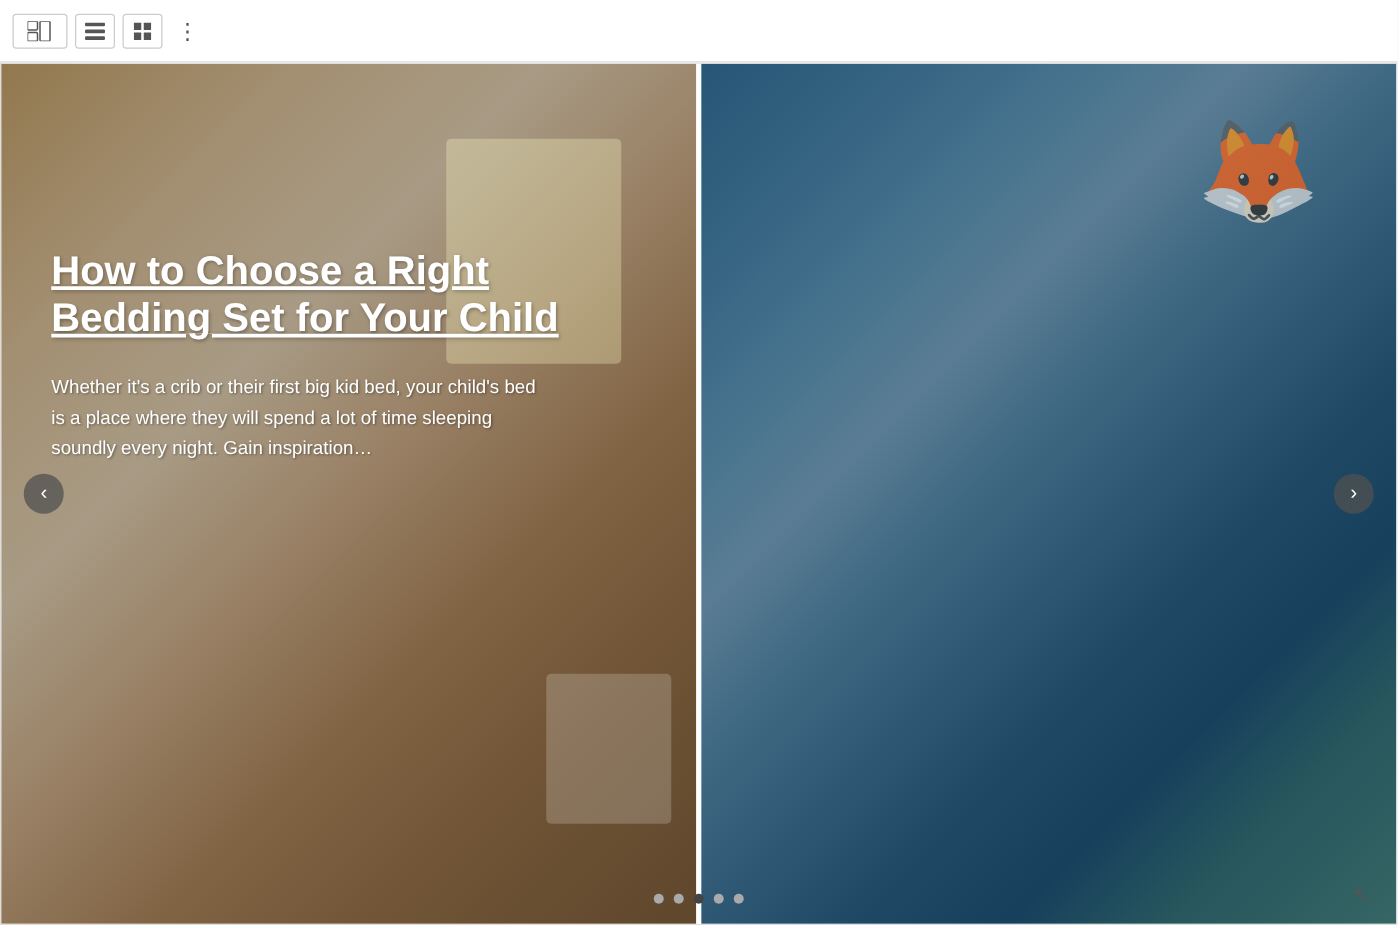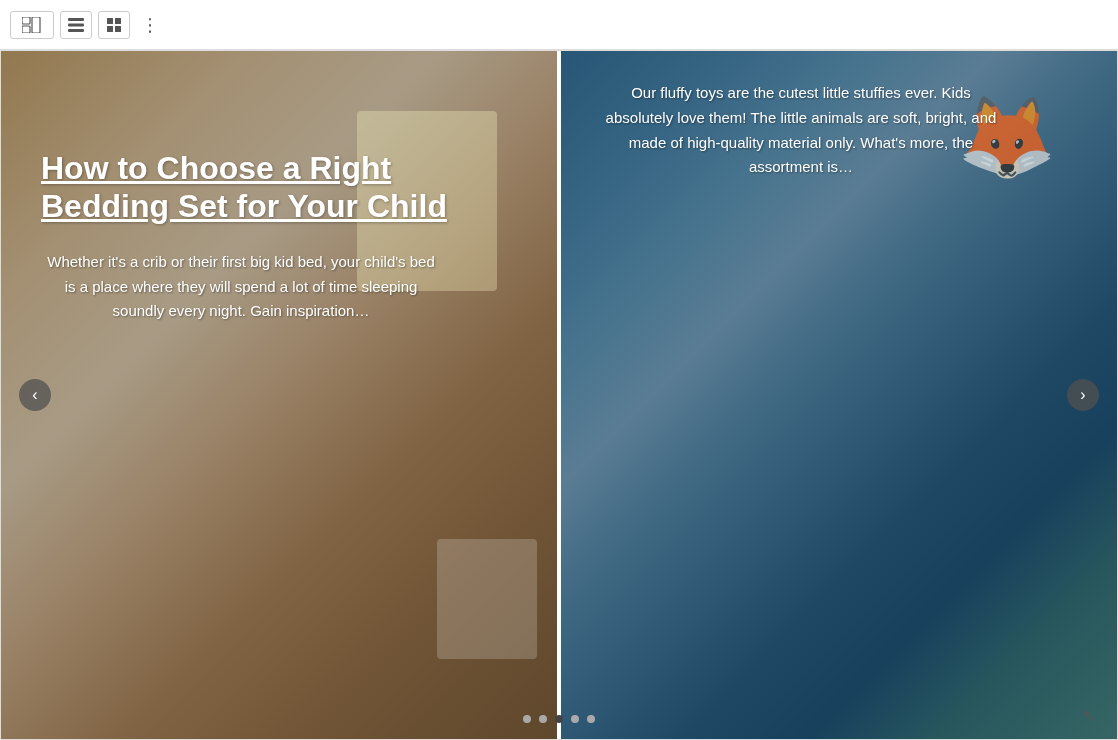--- a/index.html
+++ b/index.html
@@ -141,31 +141,30 @@
       z-index: 2;
     }
 
     .slide-title {
       color: #ffffff;
       font-size: 32px;
       font-weight: 900;
       line-height: 1.2;
       text-decoration: underline;
       margin-bottom: 24px;
-      margin-top: 68px;
+      margin-top: 116px;
       text-shadow: 1px 1px 3px rgba(0,0,0,0.3);
     }
 
     .slide-body {
       color: #ffffff;
       font-size: 15px;
       line-height: 1.65;
       max-width: 400px;
       text-shadow: 1px 1px 2px rgba(0,0,0,0.4);
-      text-align: center;
     }
 
     
     .nav-arrow {
       position: absolute;
       top: 50%;
       transform: translateY(-50%);
       width: 32px;
       height: 32px;
       background: rgba(80, 80, 80, 0.75);
@@ -250,21 +249,20 @@
     </div>
 
     <div class="nav-arrow nav-arrow-left">‹</div>
   </div>
 
   <div class="slide-divider"></div>
 
   <div class="slide-panel slide-panel-right">
     <div class="bg-image"></div>
     <div class="slide-content">
-      <p class="slide-body">Our fluffy toys are the cutest little stuffies ever. Kids absolutely love them! The little animals are soft, bright, and made of high-quality material only. What's more, the assortment is…</p>
     </div>
 
     <div class="nav-arrow nav-arrow-right">›</div>
   </div>
 
   <div class="dots-container">
     <div class="dot"></div>
     <div class="dot"></div>
     <div class="dot active"></div>
     <div class="dot"></div>

